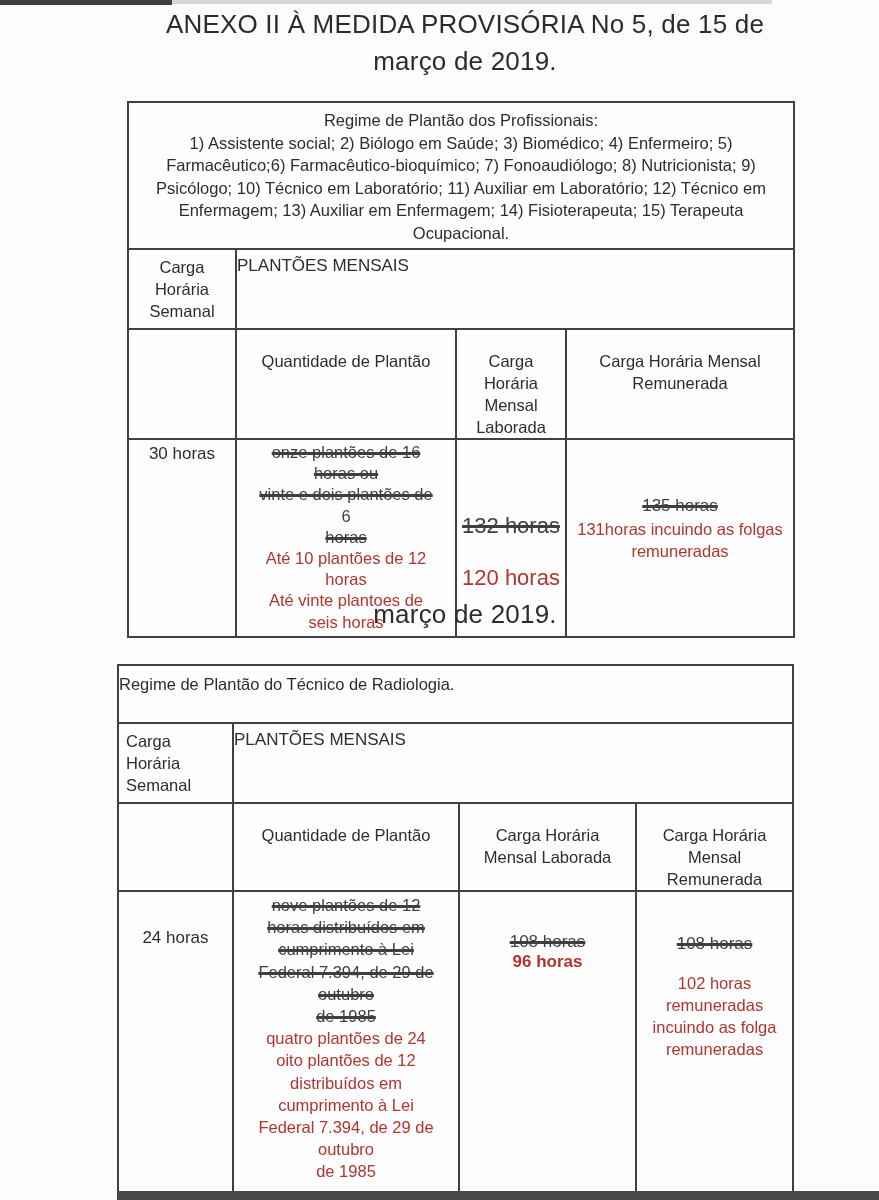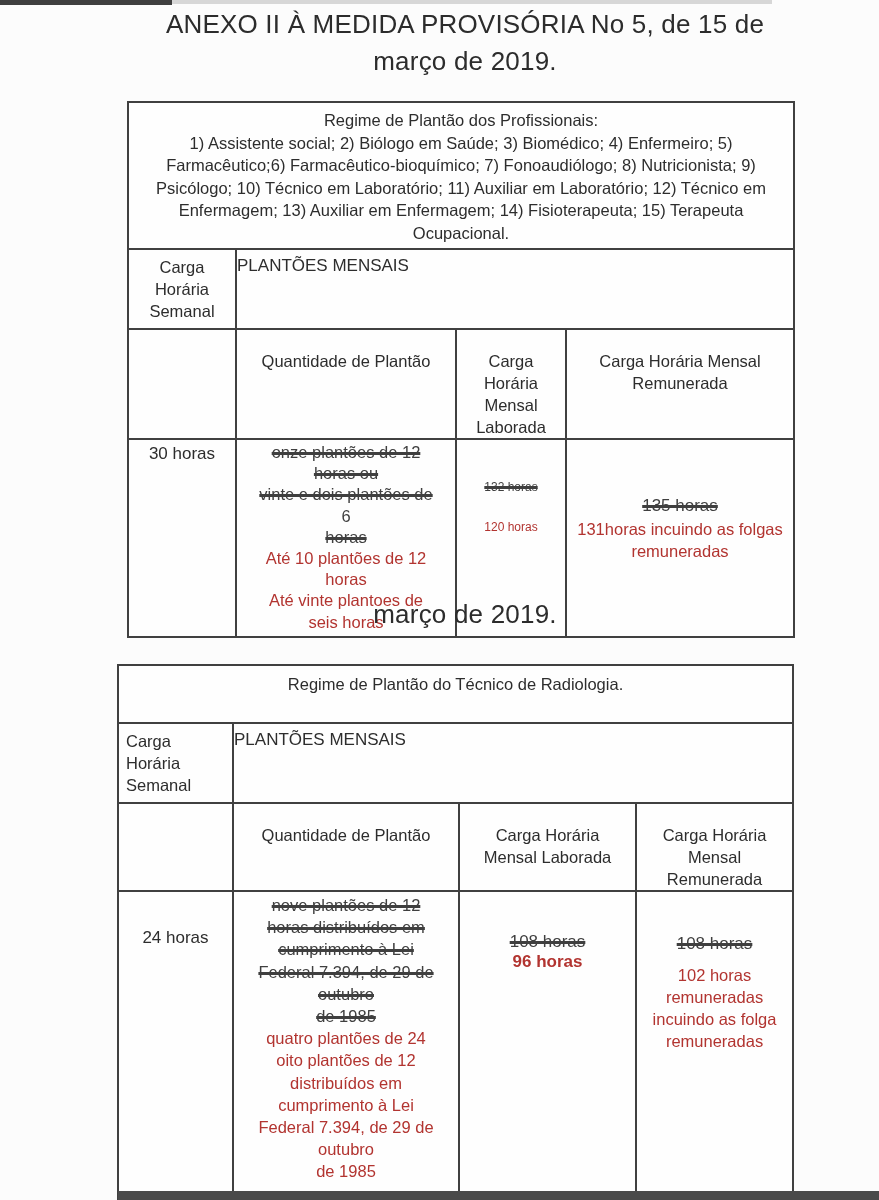--- a/index.html
+++ b/index.html
@@ -17,48 +17,48 @@
   }
   #title-anexo2{top:6px;}
   #title-anexo3{top:596px;}
 
   table{border-collapse:collapse;position:absolute;table-layout:fixed;background:#fefefe;}
   td{border:2px solid #404040;vertical-align:top;padding:0;font-size:16.5px;color:#2d2d2d;}
 
   #table-anexo2{left:127px;top:101px;width:666px;}
   #table-anexo3{left:117px;top:664px;width:675px;}
 
-  .center{text-align:center;}
+  .center{}
   .regime-cell{padding:6px 8px 4px 8px;line-height:22.5px;text-align:center;border-radius:12px;}
   .regime-cell .r-line1{display:block;}
   .plantoes{padding-top:6px;font-size:17px;}
   .carga-semanal{line-height:22px;padding-top:6px;}
   #table-anexo2 .carga-semanal{text-align:center;}
   #table-anexo3 .carga-semanal{text-align:left;padding-left:7px;}
   .subhead{padding-top:20px;line-height:22px;text-align:center;}
 
   .strike div, .strike{color:#3f3f3f;}
   .strike div{text-decoration:line-through;text-decoration-thickness:2.5px;}
   .strike-inline{text-decoration:line-through;text-decoration-thickness:2.5px;color:#3f3f3f;}
   .red{color:#b23430;}
   .lines div{min-height:1em;}
 
   .qcell2{padding-top:2px;line-height:21.2px;text-align:center;}
   .qcell3{padding-top:2px;line-height:22.2px;text-align:center;}
   .hours-top{padding-top:4px;text-align:center;font-size:17px;}
   .hours-top2{padding-top:36px;text-align:center;font-size:17px;}
 
-  .lab2{padding-top:40px;text-align:center;font-size:12px;}
+  .lab2{padding-top:73px;text-align:center;font-size:22px;}
   .lab2 .new{margin-top:26px;}
   .rem2{padding-top:56px;text-align:center;}
   .rem2 .new{margin-top:2px;line-height:22px;}
   .lab3{padding-top:40px;text-align:center;font-size:17px;}
   .lab3 .new{font-weight:bold;}
   .rem3{padding-top:42px;text-align:center;}
-  .rem3 .new{line-height:22px;margin-top:10px;}
+  .rem3 .new{line-height:22px;margin-top:18px;}
 
   .artifact{position:absolute;}
   #artifact-top-dark{left:0;top:0;width:172px;height:5px;background:#3f3f3f;}
   #artifact-top-light{left:172px;top:0;width:600px;height:4px;background:#d7d7d7;}
   #artifact-bottom-bar{left:118px;top:1191px;width:761px;height:9px;background:#4a4a4a;}
 </style>
 </head>
 <body>
 
 <div class="artifact" id="artifact-top-dark"></div>
@@ -101,21 +101,21 @@
         </td>
     <td class="subhead lines">
           <div>Carga Horária Mensal</div>
           <div>Remunerada</div>
         </td>
   </tr>
   <tr>
     <td class="hours-top" style="height:192px;">30 horas</td>
     <td class="qcell2">
       <div class="strike lines">
-            <div>onze plantões de 12</div>
+            <div>onze plantões de 16</div>
             <div>horas ou</div>
             <div>vinte e dois plantões de</div>
           </div>
       <div style="color:#3f3f3f;">6</div>
       <div class="strike lines">
             <div>horas</div>
           </div>
       <div class="red lines">
             <div>Até 10 plantões de 12</div>
             <div>horas</div>

